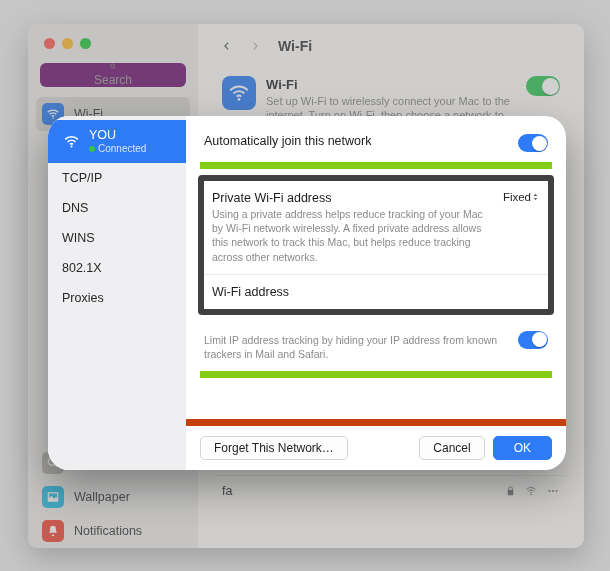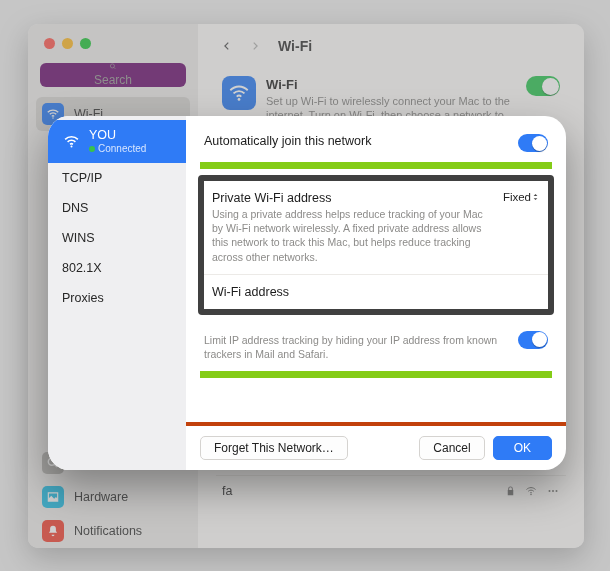--- a/index.html
+++ b/index.html
@@ -70,21 +70,21 @@
 
   
   .toggle { width:30px; height:18px; border-radius:10px; background:#cfcfcf; position:relative; }
   .toggle .knob { position:absolute; width:15px; height:15px; background:#fff; border-radius:50%; top:1.5px; left:1.5px; box-shadow:0 1px 1px rgba(0,0,0,0.3); }
   .toggle.on { background:#2f7bf6; }
   .toggle.on .knob { left:auto; right:1.5px; }
 
   .select-mini { font-size:11.5px; color:#232323; display:flex; align-items:center; gap:0; }
 
   
-  .s-footer { display:flex; align-items:flex-end; padding:10px 14px; border-top:4px solid #c2410c; gap:8px; }
+  .s-footer { display:flex; align-items:flex-end; padding:10px 14px; border-top:7px solid #c2410c; gap:8px; }
   .btn { font-size:12px; padding:4px 13px; border-radius:5px; border:1px solid #d5d3d0; background:#fdfdfd; color:#222; }
   .btn.primary { background:#2f7bf6; color:#fff; border-color:#2f7bf6; padding:4px 20px; }
   .flex-spacer { flex:1; }
 
   .link { color:#1e6fe0; }
 
   
   .big-toggle { width:34px; height:20px; border-radius:11px; background:#d1d0ce; position:relative; box-shadow:inset 0 1px 2px rgba(0,0,0,0.2); }
   .big-toggle.on { background:#33c658; box-shadow:none; }
   .big-toggle .knob { position:absolute; width:17px; height:17px; background:#fff; border-radius:50%; top:1.5px; right:1.5px; box-shadow:0 1px 1px rgba(0,0,0,0.3); }
@@ -129,21 +129,21 @@
       </div>
       <span>Spotlight</span>
     </div>
     <div class="bg-item">
       <div class="bg-icon" style="background:#29c0e7;">
         <svg viewBox="0 0 24 24" fill="#fff">
             <path d="M4 5h16v14H4z" fill="none" stroke="#fff" stroke-width="2"></path>
             <path d="M4 15l5-5 5 5 3-3 3 3v4H4z"></path>
           </svg>
       </div>
-      <span>Hardware</span>
+      <span>Wallpaper</span>
     </div>
     <div class="bg-item">
       <div class="bg-icon" style="background:#f14b3b;">
         <svg viewBox="0 0 24 24" fill="#fff">
             <path d="M12 3a5 5 0 0 0-5 5v4l-2 3h14l-2-3V8a5 5 0 0 0-5-5zm0 18a2.5 2.5 0 0 0 2.5-2.5h-5A2.5 2.5 0 0 0 12 21z"></path>
           </svg>
       </div>
       <span>Notifications</span>
     </div>
   </div>

